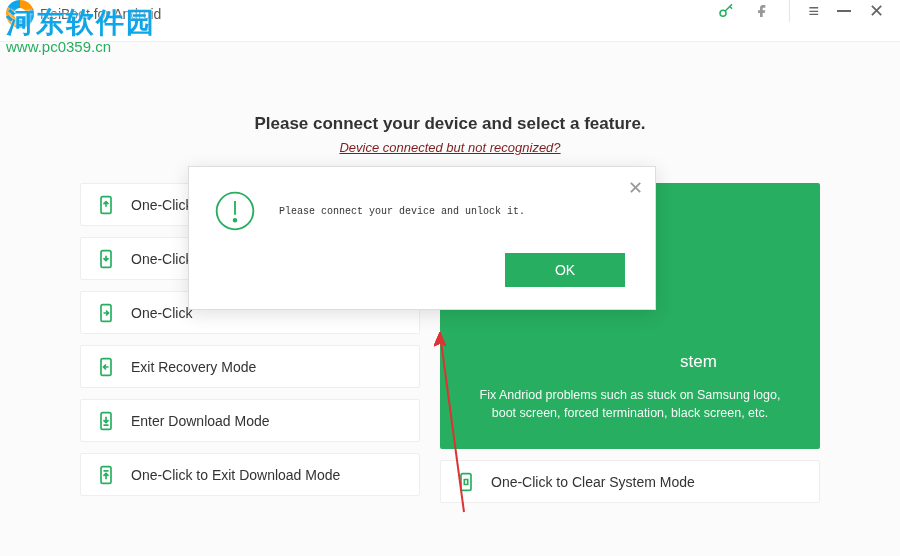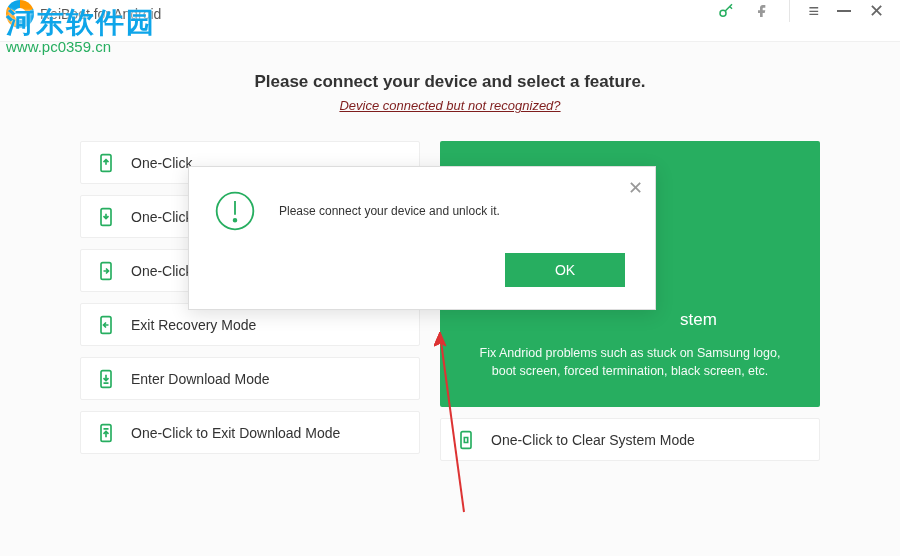--- a/index.html
+++ b/index.html
@@ -16,42 +16,42 @@
 .tb-divider { width: 1px; height: 22px; background: #e5e5e5; }
 .tb-menu { font-size: 18px; font-weight: bold; color: #666; cursor:pointer; }
 .tb-min { width:14px; height:2px; background:#666; cursor:pointer; }
 .tb-close { font-size: 18px; color:#666; cursor:pointer; }
 
 .watermark { position: absolute; top: 4px; left: 6px; z-index: 50; pointer-events: none; }
 .watermark .wm1 { font-size: 28px; font-weight: bold; color: #0EA5E9; letter-spacing: 2px; text-shadow: 0 0 3px #fff; text-align: right; }
 .watermark .wm2 { font-size: 15px; font-weight: normal; color: #27ae60; margin-top:-4px; }
 
 .main { padding: 30px 80px 0; position: relative; background:#fbfbfb; height: calc(100% - 42px); }
-.headline { text-align: center; font-size: 17px; font-weight: 600; color: #333; margin-bottom: 6px; }
+.headline { text-align: center; font-size: 17px; font-weight: 600; color: #333; margin-bottom: 6px; margin-top: 42px; }
 .sublink { text-align: center; font-size: 13px; color: #7f1d1d; font-style: italic; text-decoration: underline; margin-bottom: 28px; cursor:pointer; }
 
 .grid { display: flex; gap: 20px; }
 .left-col { width: 340px; display: flex; flex-direction: column; gap: 11px; }
 .right-col { flex: 1; display: flex; flex-direction: column; gap: 11px; }
 
 .option { background: #fff; border: 1px solid #eee; height: 43px; display: flex; align-items: center; padding: 0 14px; gap: 14px; cursor: pointer; border-radius: 2px; }
 .option .oicon { width: 22px; height: 22px; display:flex; align-items:center; justify-content:center; }
 .option .oicon svg { stroke:#27ae60; fill:none; stroke-width:2; }
 .option .olabel { font-size: 14px; color: #333; }
 
 .big-card { background: #27ae60; color: #fff; border-radius: 2px; height: 266px; display: flex; flex-direction: column; align-items: center; justify-content: flex-end; padding: 0 28px 26px; text-align: center; cursor:pointer; }
 .big-card .big-title { font-size: 17px; font-weight: 500; margin-bottom: 14px; }
 .big-card .big-desc { font-size: 12.5px; line-height: 1.5; opacity: .95; }
 
 .dialog { position: absolute; left: 188px; top: 166px; width: 468px; background: #fff; border: 1px solid #ddd; box-shadow: 0 4px 18px rgba(0,0,0,.12); z-index: 100; padding: 22px 24px 22px 24px; }
 .dialog-close { position: absolute; top: 10px; right: 12px; font-size: 18px; color: #999; cursor: pointer; }
 .dialog-body { display: flex; align-items: center; gap: 22px; margin-bottom: 20px; }
 .dialog-icon { width: 44px; height: 44px; flex-shrink:0; }
 .dialog-icon svg { stroke: #27ae60; fill: none; stroke-width: 2; }
-.dialog-text { font-size: 12px; color: #333; }
+.dialog-text { font-size: 10px; color: #333; font-family: Liberation Mono, monospace; }
 .dialog-ok { display: block; margin-left: auto; margin-right: 6px; width: 120px; height: 34px; background: #27ae60; color: #fff; border: none; font-size: 14px; cursor: pointer; }
 
 .arrow { position:absolute; left:434px; top:290px; z-index:90; pointer-events:none; }
 .arrow svg line, .arrow svg polygon { stroke:#d33; fill:#d33; }
 </style>
 </head>
 <body>
 
 <div class="titlebar">
   <div class="titlebar-left">

